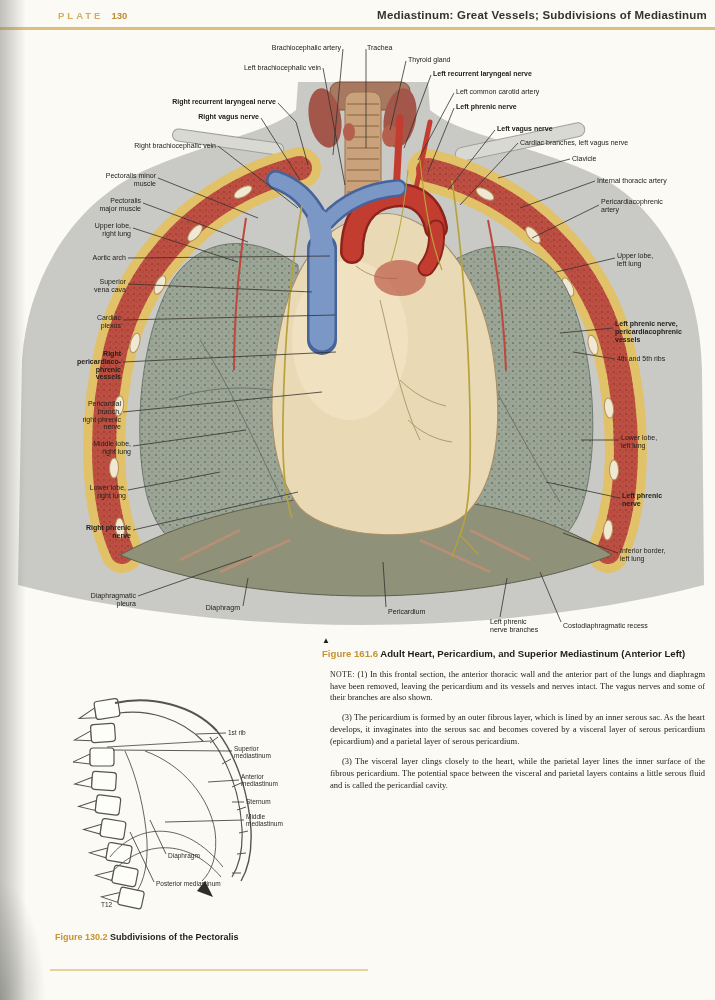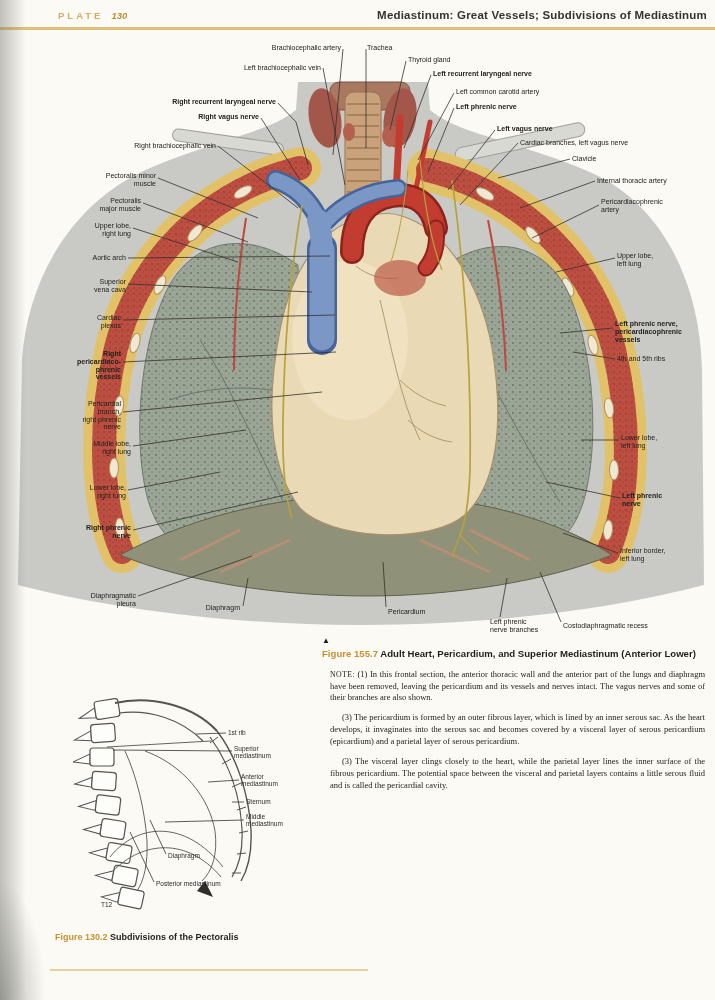--- a/index.html
+++ b/index.html
@@ -1,21 +1,21 @@
 <!DOCTYPE html>
 <html><head>
 <meta charset="utf-8">
 <style>
   html,body{margin:0;padding:0;}
   body{width:715px;height:1000px;position:relative;background:#fbfaf5;font-family:"Liberation Sans",sans-serif;overflow:hidden;}
   .layer{position:absolute;left:0;top:0;width:715px;height:1000px;pointer-events:none;}
   
   .plate-line{position:absolute;left:58px;top:10px;color:#c79a45;font-size:9.5px;font-weight:bold;}
   .plate-word{letter-spacing:3px;color:#d3ad5e;}
-  .plate-num{margin-left:8px;color:#bd8e36;font-style:italic;}
+  .plate-num{margin-left:8px;color:#bd8e36;}
   .hdr-title{position:absolute;right:8px;top:9px;font-size:11.5px;font-weight:bold;color:#34332d;letter-spacing:.2px;}
   .gold-rule{position:absolute;left:0;top:27px;width:715px;height:2.5px;background:#d9b363;opacity:.85;}
   
   .fig-label{position:absolute;font-size:7px;line-height:1.12;color:#23211c;white-space:pre-line;}
   .fig-label.bold{font-weight:bold;}
   .fig-label.f2{font-size:6.5px;color:#2a2a28;}
   
   .fig-marker{position:absolute;left:322px;top:636px;font-size:8px;color:#1c1b18;}
   .fig1-cap{position:absolute;left:322px;top:648px;width:391px;}
   .fig-head{font-size:9.6px;line-height:1.32;font-weight:bold;color:#211f1a;}
@@ -355,22 +355,22 @@
 
 <div class="plate-line">
   <span class="plate-word">PLATE</span><span class="plate-num">130</span>
 </div>
 <div class="hdr-title">Mediastinum: Great Vessels; Subdivisions of Mediastinum</div>
 <div class="gold-rule"></div>
 
 <div class="fig-marker">▲</div>
 <div class="fig1-cap">
   <div class="fig-head">
-    <span class="fig-num">Figure 155.7</span>
-    <span>Adult Heart, Pericardium, and Superior Mediastinum (Anterior Lower)</span>
+    <span class="fig-num">Figure 161.6</span>
+    <span>Adult Heart, Pericardium, and Superior Mediastinum (Anterior Left)</span>
   </div>
   <div class="notes">
     <p class="first"><span class="note-label">NOTE:</span> <span>(1) In this frontal section, the anterior thoracic wall and the anterior part of the lungs and diaphragm have been removed, leaving the pericardium and its vessels and nerves intact. The vagus nerves and some of their branches are also shown.</span></p>
     <p>(3) The pericardium is formed by an outer fibrous layer, which is lined by an inner serous sac. As the heart develops, it invaginates into the serous sac and becomes covered by a visceral layer of serous pericardium (epicardium) and a parietal layer of serous pericardium.</p>
     <p>(3) The visceral layer clings closely to the heart, while the parietal layer lines the inner surface of the fibrous pericardium. The potential space between the visceral and parietal layers contains a little serous fluid and is called the pericardial cavity.</p>
   </div>
 </div>
 
 <div class="fig2-cap">
   <span class="fig-num">Figure 130.2</span>

